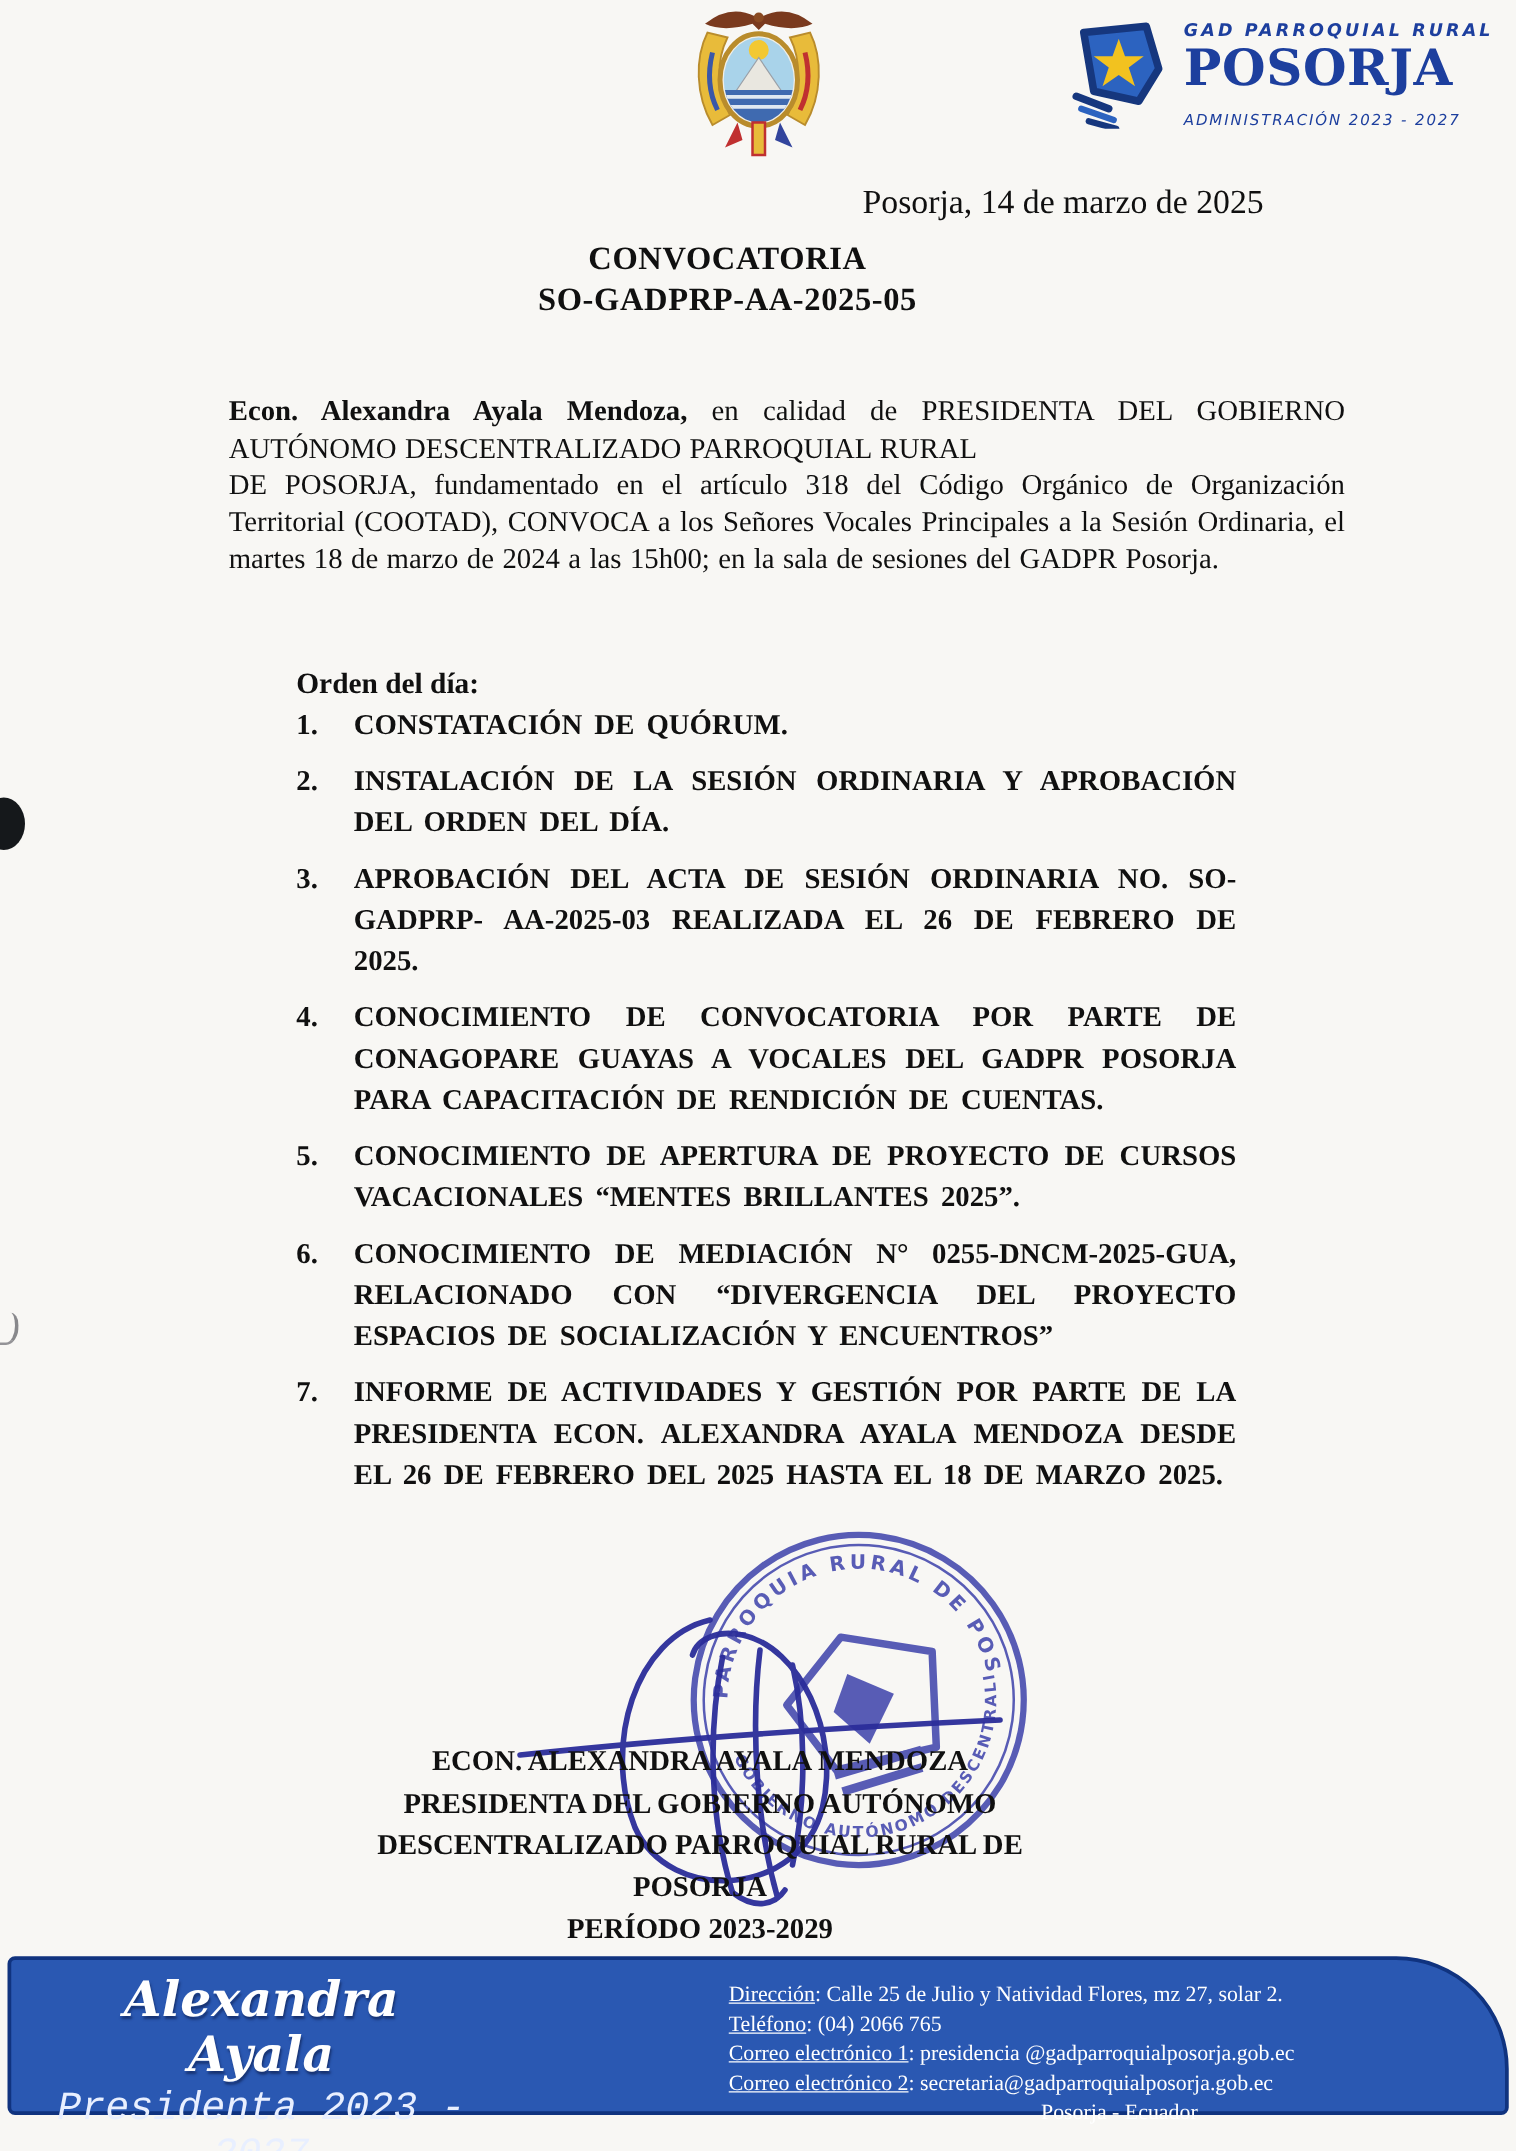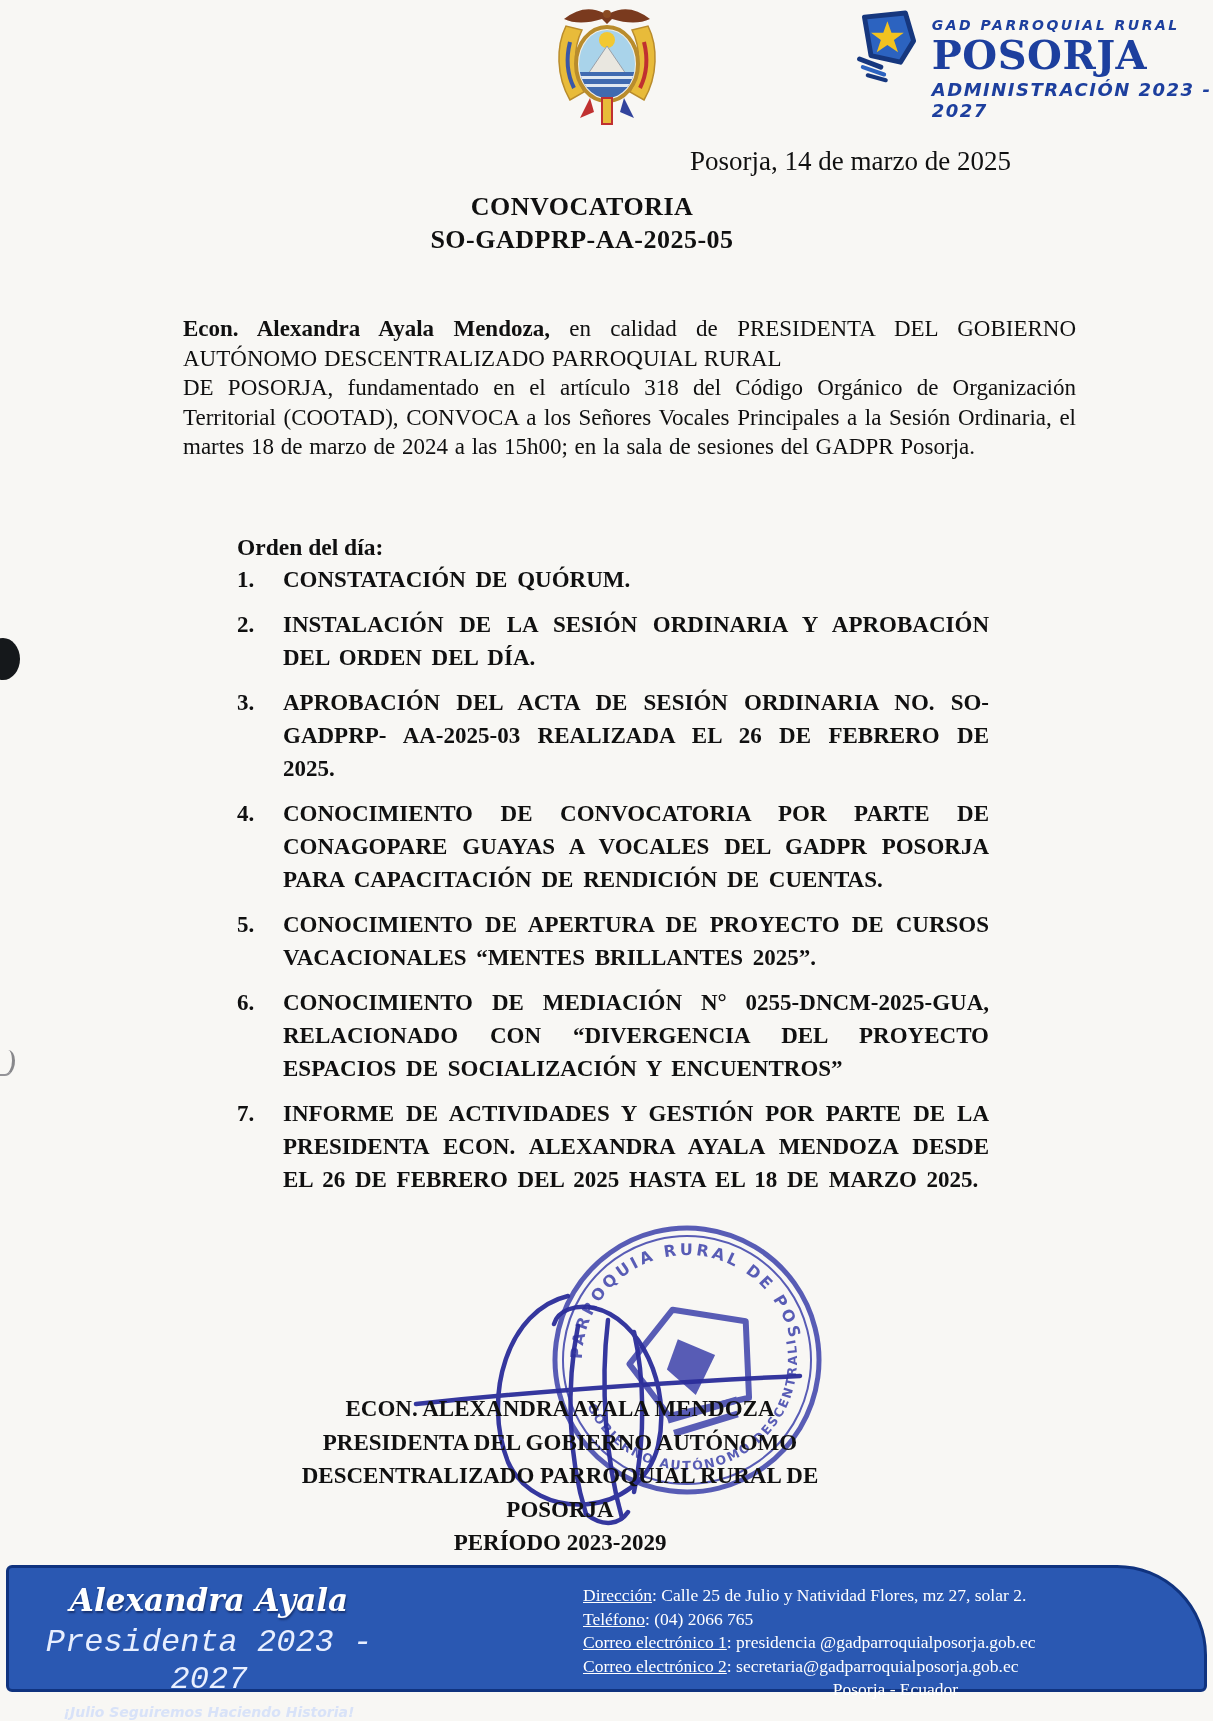--- a/index.html
+++ b/index.html
@@ -3,43 +3,43 @@
 <meta charset="utf-8">
 <style>
   html,body{margin:0;padding:0;background:#e9e7e2;}
   .page{
     position:relative;width:1213px;height:1721px;margin:0 auto;
     background:#f8f7f4;overflow:hidden;
     font-family:"Liberation Serif", serif;color:#101010;
   }
   
   .coat{position:absolute;left:550px;top:2px;}
-  .logo{position:absolute;left:853px;top:2px;display:flex;align-items:flex-start;}
+  .logo{position:absolute;left:853px;top:2px;display:flex;align-items:flex-end;}
   .logo-text{margin-left:10px;padding-top:15px;color:#1d3f9e;}
   .logo-top{font-family:"DejaVu Sans",sans-serif;font-weight:bold;font-size:14px;letter-spacing:2.5px;font-style:italic;}
   .logo-name{font-family:"DejaVu Serif",serif;font-weight:bold;font-size:40px;line-height:44px;letter-spacing:.5px;}
-  .logo-bottom{font-family:"DejaVu Sans",sans-serif;font-weight:bold;font-size:18px;letter-spacing:1.5px;font-style:italic;margin-top:2px;}
+  .logo-bottom{font-family:"DejaVu Sans",sans-serif;font-weight:normal;font-size:12px;letter-spacing:1.5px;font-style:italic;margin-top:12px;}
   .dateline{position:absolute;left:690px;top:146px;font-size:27px;}
   .titleblock{position:absolute;left:167px;top:190px;width:830px;text-align:center;font-weight:bold;font-size:26px;line-height:33px;letter-spacing:.5px;}
   
   .intro{position:absolute;left:167px;top:298px;width:893px;font-size:23px;line-height:29.5px;text-align:justify;word-spacing:1px;margin:16px;}
   
   .orden{position:absolute;left:237px;top:510px;font-size:23.5px;font-weight:bold;margin-top:24px;}
   .agenda{position:absolute;left:237px;top:563px;width:752px;}
   .agenda-item{display:flex;margin-bottom:12px;font-weight:bold;font-size:23px;line-height:33px;}
   .agenda-num{width:46px;flex:0 0 46px;}
   .agenda-text{width:706px;text-align:justify;word-spacing:4px;}
   
   .signature-svg{position:absolute;left:408px;top:1266px;opacity:.95;}
   .stamp-svg{position:absolute;left:545px;top:1218px;opacity:.85;}
   .sigblock{position:absolute;left:230px;top:1392px;width:660px;text-align:center;font-weight:bold;font-size:23px;line-height:33.5px;}
   
   .footer{position:absolute;left:6px;top:1565px;width:1201px;height:127px;background:#2a58b2;border:3px solid #10337f;border-radius:6px 90px 6px 6px;box-sizing:border-box;}
   .f-left{position:absolute;left:30px;top:10px;width:340px;text-align:center;color:#ffffff;}
-  .f-name{font-family:"DejaVu Serif",serif;font-style:italic;font-weight:bold;font-size:31px;line-height:44px;text-shadow:1px 2px 2px rgba(10,25,70,.6);}
+  .f-name{font-family:"DejaVu Serif",serif;font-style:italic;font-weight:bold;font-size:39px;line-height:44px;text-shadow:1px 2px 2px rgba(10,25,70,.6);}
   .f-role{font-family:Liberation Mono, monospace;font-style:italic;font-size:32px;color:#e8efff;margin-top:2px;}
   .f-slogan{font-family:"DejaVu Sans",sans-serif;font-style:italic;font-weight:bold;font-size:14px;color:#d8e2f8;margin-top:6px;}
   .f-right{position:absolute;left:574px;top:16px;width:625px;color:#ffffff;font-weight:normal;font-size:17.5px;line-height:23.5px;font-family:"Liberation Serif",serif;}
   .f-right .lbl{text-decoration:underline;}
   .f-loc{text-align:center;}
   
   .holepunch{position:absolute;left:-14px;top:638px;width:34px;height:42px;background:#15181b;border-radius:50%;}
   .smudge{position:absolute;left:-2px;top:1050px;width:14px;height:24px;border-right:3px solid #5a5a60;border-bottom:2px solid #6a6a70;border-radius:0 40% 60% 0;opacity:.7;}
 </style>
 </head>

